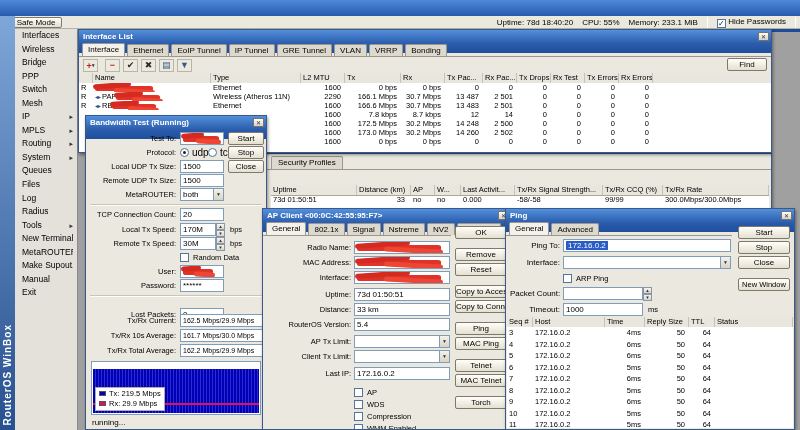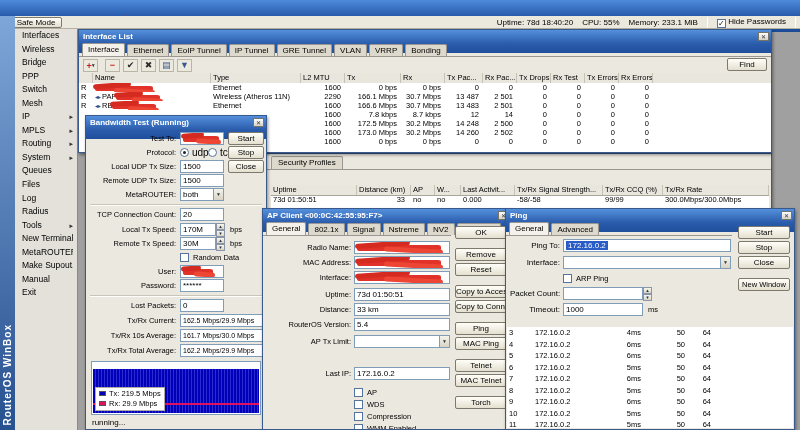--- a/index.html
+++ b/index.html
@@ -422,21 +422,21 @@
   </div>
   <div class="abs" style="left:4px;right:4px;top:149px;height:13px">
     <span class="lbl" style="width:86px">User:</span>
     <span class="fld" style="left:90px;width:44px"><span class="redact" style="width:30px"></span></span>
   </div>
   <div class="abs" style="left:4px;right:4px;top:163px;height:13px">
     <span class="lbl" style="width:86px">Password:</span>
     <span class="fld" style="left:90px;width:44px">******</span>
   </div>
   <div class="sep" style="top:179px"></div>
-  <div class="abs" style="left:4px;right:4px;top:183px;height:13px">
+  <div class="abs" style="left:4px;right:4px;top:192px;height:13px">
     <span class="lbl" style="width:86px">Lost Packets:</span>
     <span class="fld" style="left:90px;width:44px">0</span>
   </div>
   <div class="abs" style="left:4px;right:4px;top:198px;height:13px">
     <span class="lbl" style="width:86px">Tx/Rx Current:</span>
     <span class="fld" style="left:90px;width:84px;font-size:7px">162.5 Mbps/29.9 Mbps</span>
   </div>
   <div class="abs" style="left:4px;right:4px;top:213px;height:13px">
     <span class="lbl" style="width:86px">Tx/Rx 10s Average:</span>
     <span class="fld" style="left:90px;width:84px;font-size:7px">161.7 Mbps/30.0 Mbps</span>
@@ -499,20 +499,26 @@
   <div class="abs" style="left:4px;top:94px;height:13px;right:62px">
     <span class="lbl" style="width:84px">Distance:</span>
     <span class="fld" style="left:87px;width:96px">33 km</span>
   </div>
   <div class="abs" style="left:4px;top:109px;height:13px;right:62px">
     <span class="lbl" style="width:84px">RouterOS Version:</span>
     <span class="fld" style="left:87px;width:96px">5.4</span>
   </div>
   <div class="abs" style="left:4px;top:126px;height:13px;right:62px">
     <span class="lbl" style="width:84px">AP Tx Limit:</span>
+    <span class="fld" style="left:87px;width:96px">
+        <span class="dd">▼</span>
+      </span>
+  </div>
+  <div class="abs" style="left:4px;top:141px;height:13px;right:62px">
+    <span class="lbl" style="width:84px">Client Tx Limit:</span>
     <span class="fld" style="left:87px;width:96px">
         <span class="dd">▼</span>
       </span>
   </div>
   <div class="abs" style="left:4px;top:158px;height:13px;right:62px">
     <span class="lbl" style="width:84px">Last IP:</span>
     <span class="fld" style="left:87px;width:96px">172.16.0.2</span>
   </div>
   <div class="abs" style="left:4px;top:178px;height:12px;right:62px">
     <span class="cbx" style="left:87px;top:1px"></span>
@@ -580,20 +586,28 @@
     <span class="lbl" style="width:50px;font-size:8px">Timeout:</span>
     <span class="fld" style="left:53px;width:80px">1000</span>
     <span class="txt" style="left:138px;font-size:7.5px">ms</span>
   </div>
 
   <button class="btn" style="right:4px;top:17px;width:52px;height:13px">Start</button>
   <button class="btn" style="right:4px;top:32px;width:52px;height:13px">Stop</button>
   <button class="btn" style="right:4px;top:47px;width:52px;height:13px">Close</button>
   <button class="btn" style="right:4px;top:69px;width:52px;height:13px;font-size:7.5px">New Window</button>
 
+  <div class="ping-grid thead abs" style="left:1px;right:1px;top:108px">
+    <div class="hc">Seq #</div>
+    <div class="hc">Host</div>
+    <div class="hc">Time</div>
+    <div class="hc">Reply Size</div>
+    <div class="hc">TTL</div>
+    <div class="hc">Status</div>
+  </div>
   <div class="ping-body abs" style="left:1px;right:1px;top:118px;bottom:1px">
       <div class="trow">
         <div class="tcell c-seq">3</div>
         <div class="tcell c-host">172.16.0.2</div>
         <div class="tcell c-time">4ms</div>
         <div class="tcell c-size">50</div>
         <div class="tcell c-ttl">64</div>
         <div class="tcell c-status"></div>
       </div>
       <div class="trow">

